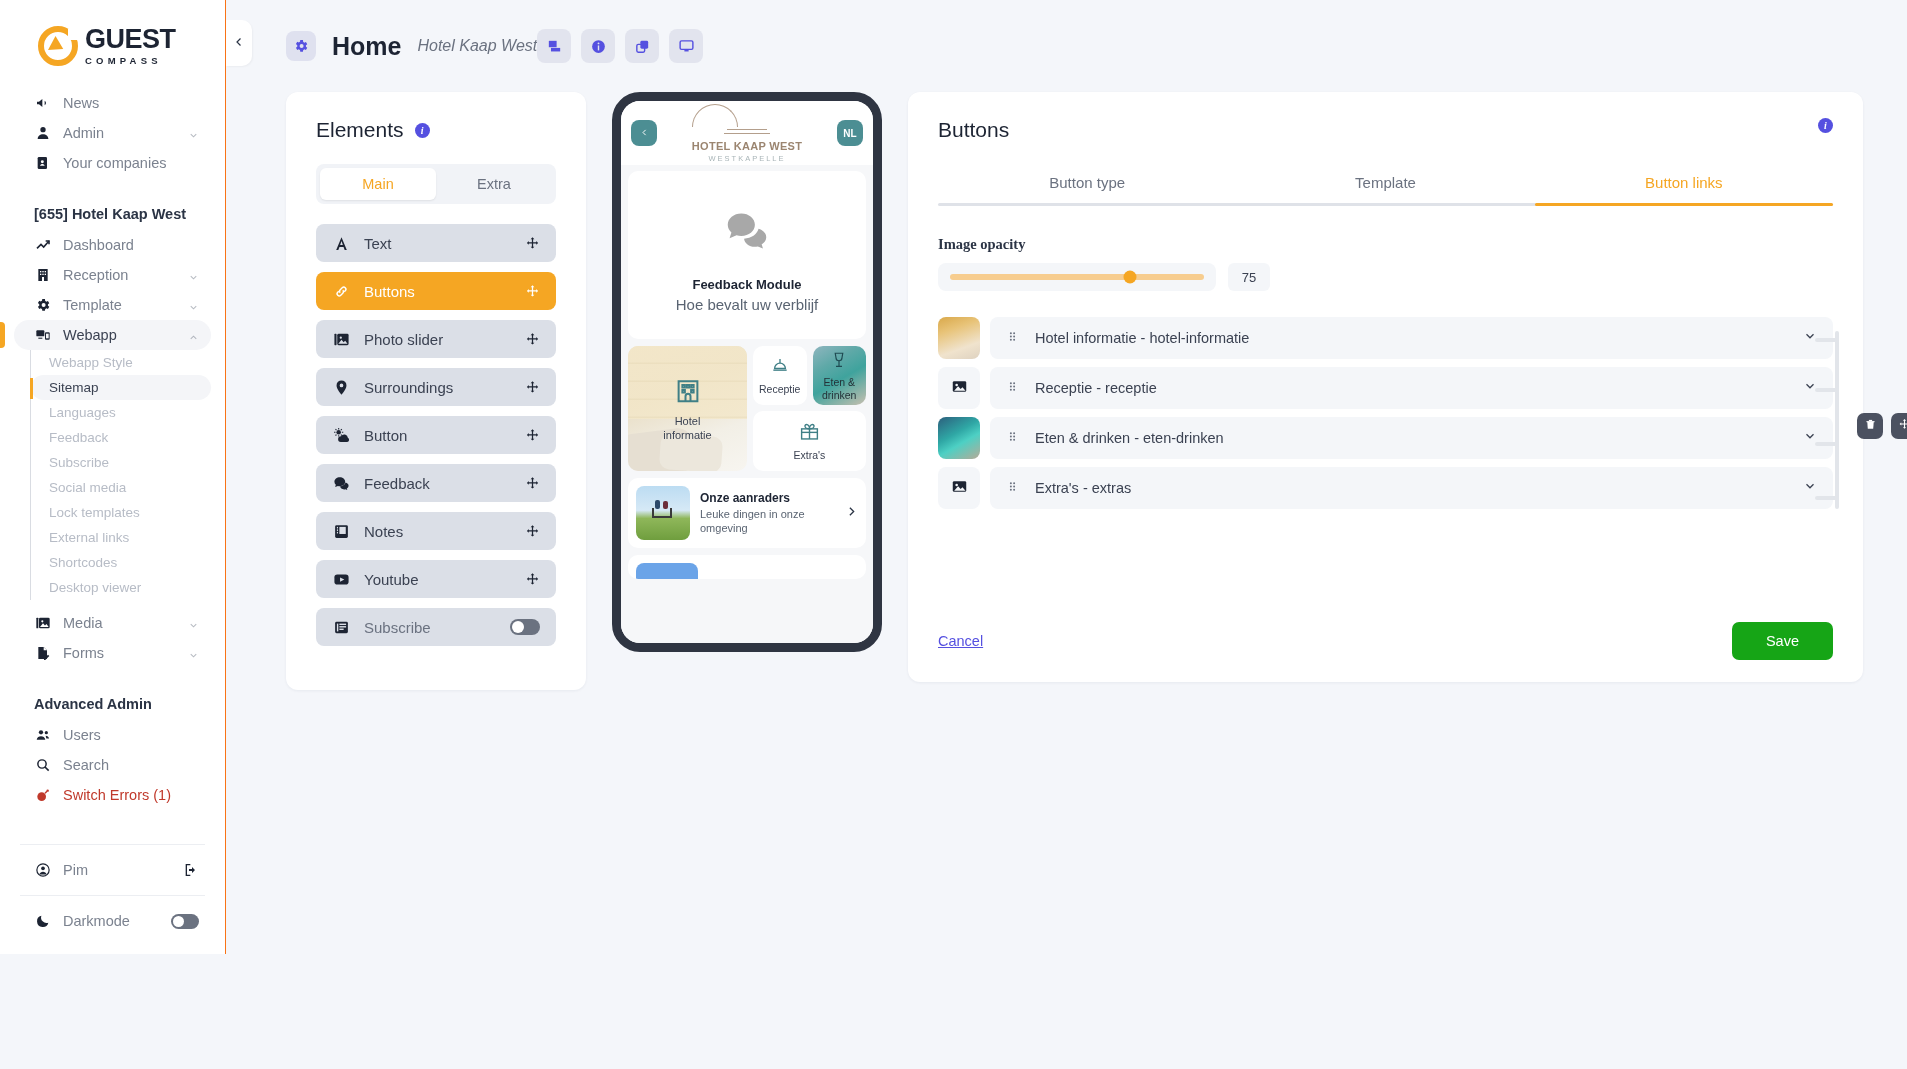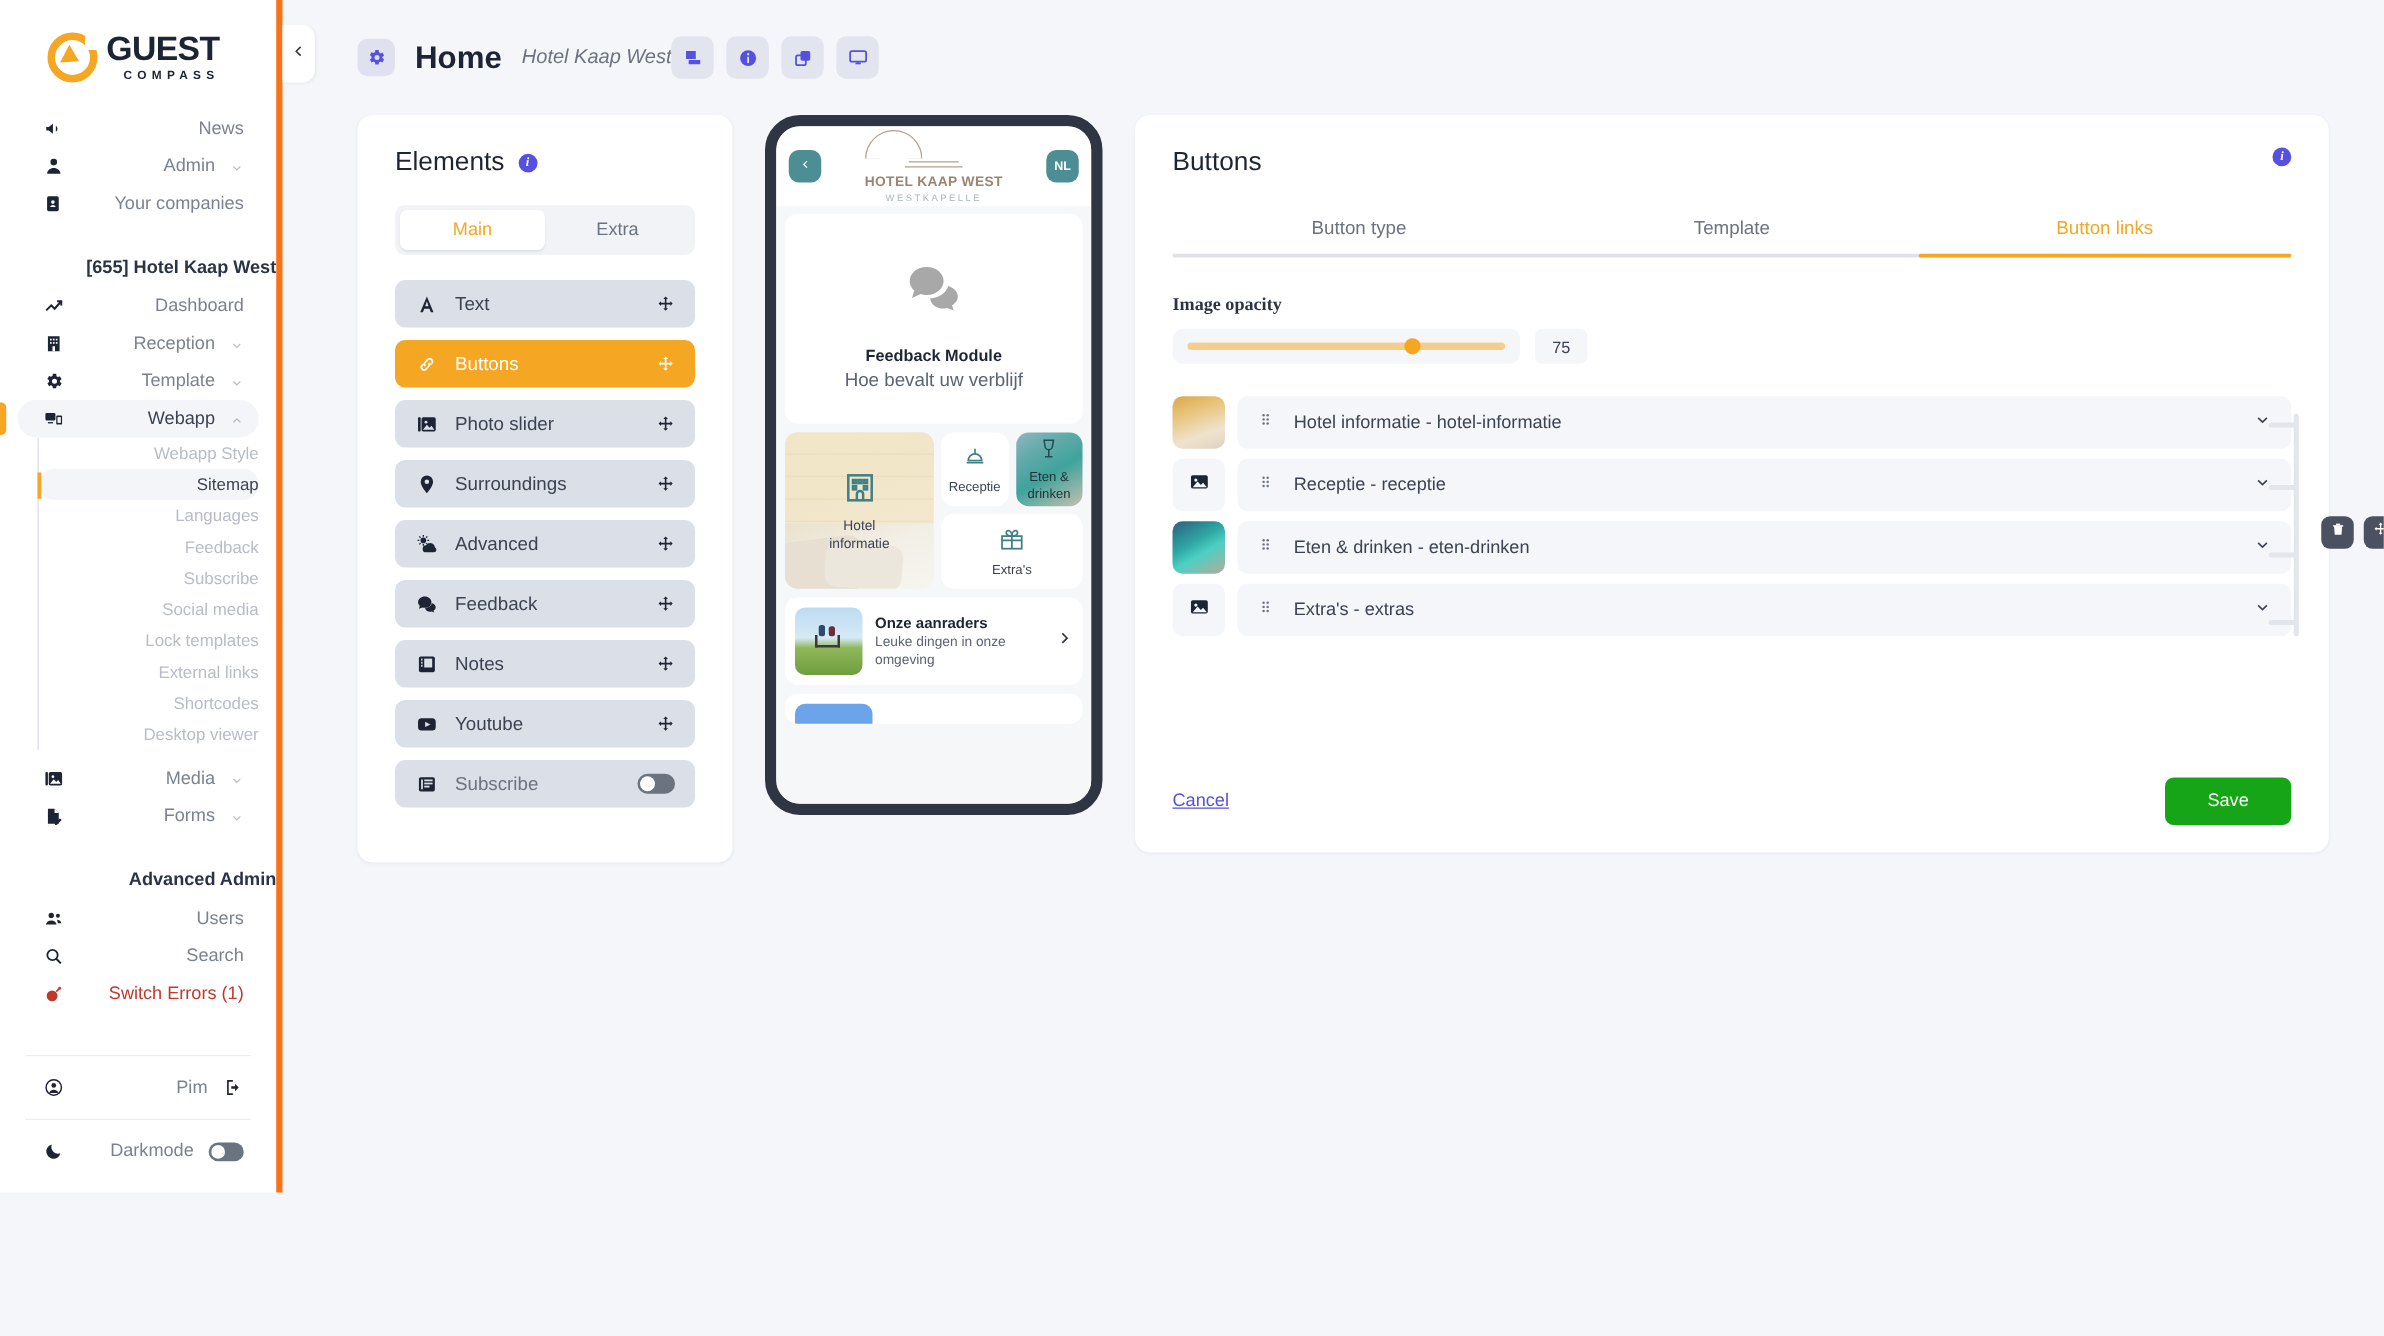--- a/index.html
+++ b/index.html
@@ -9,22 +9,21 @@
     background: #f4f6fa;
     overflow: hidden;
   }
   #app { position: relative; width: 1907px; height: 1069px; display: flex; }
 
   
   .sidebar {
     width: 226px; height: 954px; background: #ffffff;
     flex: 0 0 226px; position: relative;
     display: flex; flex-direction: column;
-    border-right: 5px solid #f97316;
-    text-align: right;
+    border-right: 1px solid #f97316;
   }
   .logo-wrap { padding: 26px 0 22px 38px; display: flex; align-items: center; gap: 7px; }
   .logo-mark {
     width: 40px; height: 40px; border-radius: 50%;
     border: 6px solid #f5a623; position: relative;
     display: inline-block;
   }
   .logo-mark::after {
     content: ""; position: absolute; left: 7px; top: 6px;
     width: 0; height: 0;
@@ -665,21 +664,21 @@
         </div>
 
         <div class="el-row">
           <span class="el-ico">
               <svg viewBox="0 0 24 24">
                 <circle cx="8" cy="7.5" r="3.2"></circle>
                 <path d="M8 1.5v2M8 11.5v2M1.5 7.5h2M12.5 7.5h2M3.5 3l1.4 1.4M11.1 10.6L12.5 12M12.5 3l-1.4 1.4M4.9 10.6L3.5 12" stroke="#1d2433" stroke-width="1.5"></path>
                 <path d="M11 21a4 4 0 0 1 .4-8 5.2 5.2 0 0 1 9.6 2.3A3 3 0 0 1 20 21z"></path>
               </svg>
             </span>
-          <span class="el-lbl">Advanced</span>
+          <span class="el-lbl">Button</span>
           <span class="grip"><svg viewBox="0 0 24 24">
                 <path d="M12 2l3 3h-2v5h5V8l3 3-3 3v-2h-5v5h2l-3 3-3-3h2v-5H6v2l-3-3 3-3v2h5V5H9z"></path>
               </svg></span>
         </div>
 
         <div class="el-row">
           <span class="el-ico">
               <svg viewBox="0 0 24 24">
                 <path d="M2 9.5C2 6 5.4 3.2 9.6 3.2S17.2 6 17.2 9.5 13.8 15.8 9.6 15.8c-.9 0-1.8-.1-2.6-.4L3 17l1-3.2A5.9 5.9 0 0 1 2 9.5z"></path>
                 <path d="M22 15.2c0 1.6-1 3-2.5 3.8l.7 2.2-2.8-1.1c-.6.2-1.2.2-1.8.2-2.9 0-5.3-1.9-5.6-4.3 3.9-.2 7-2.4 7.7-5.3 2.4.6 4.3 2.4 4.3 4.5z"></path>

